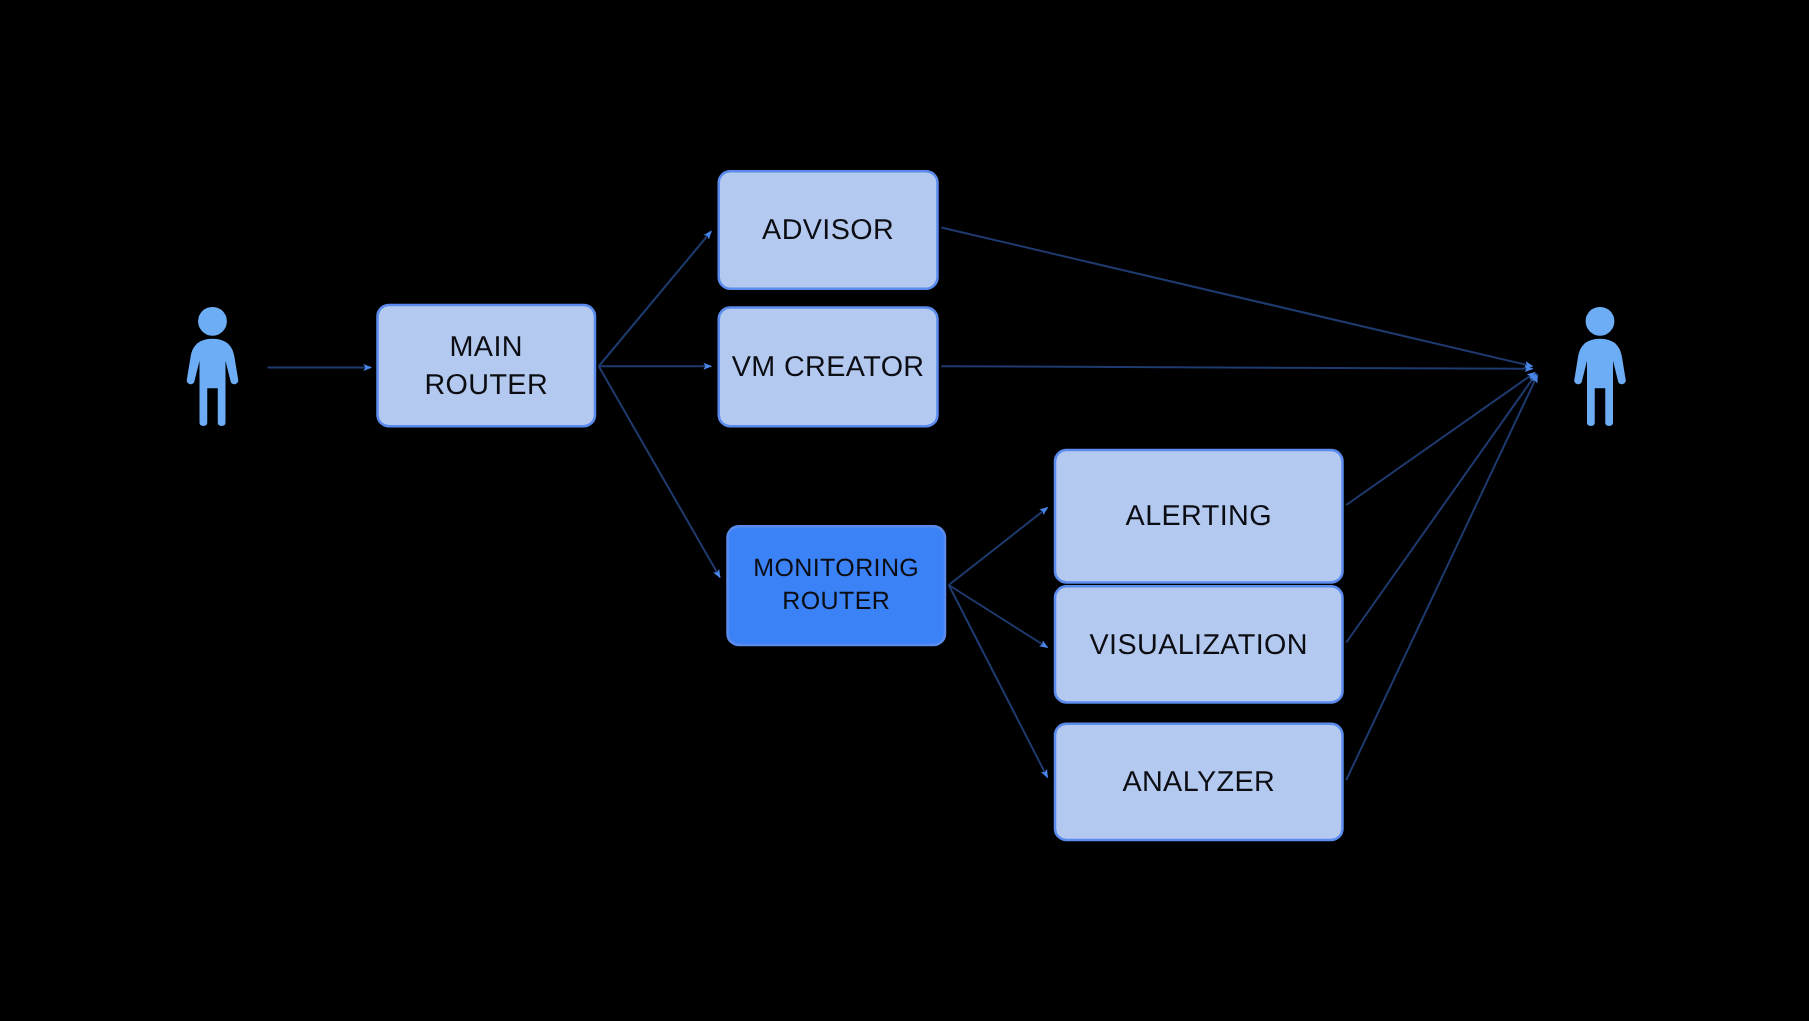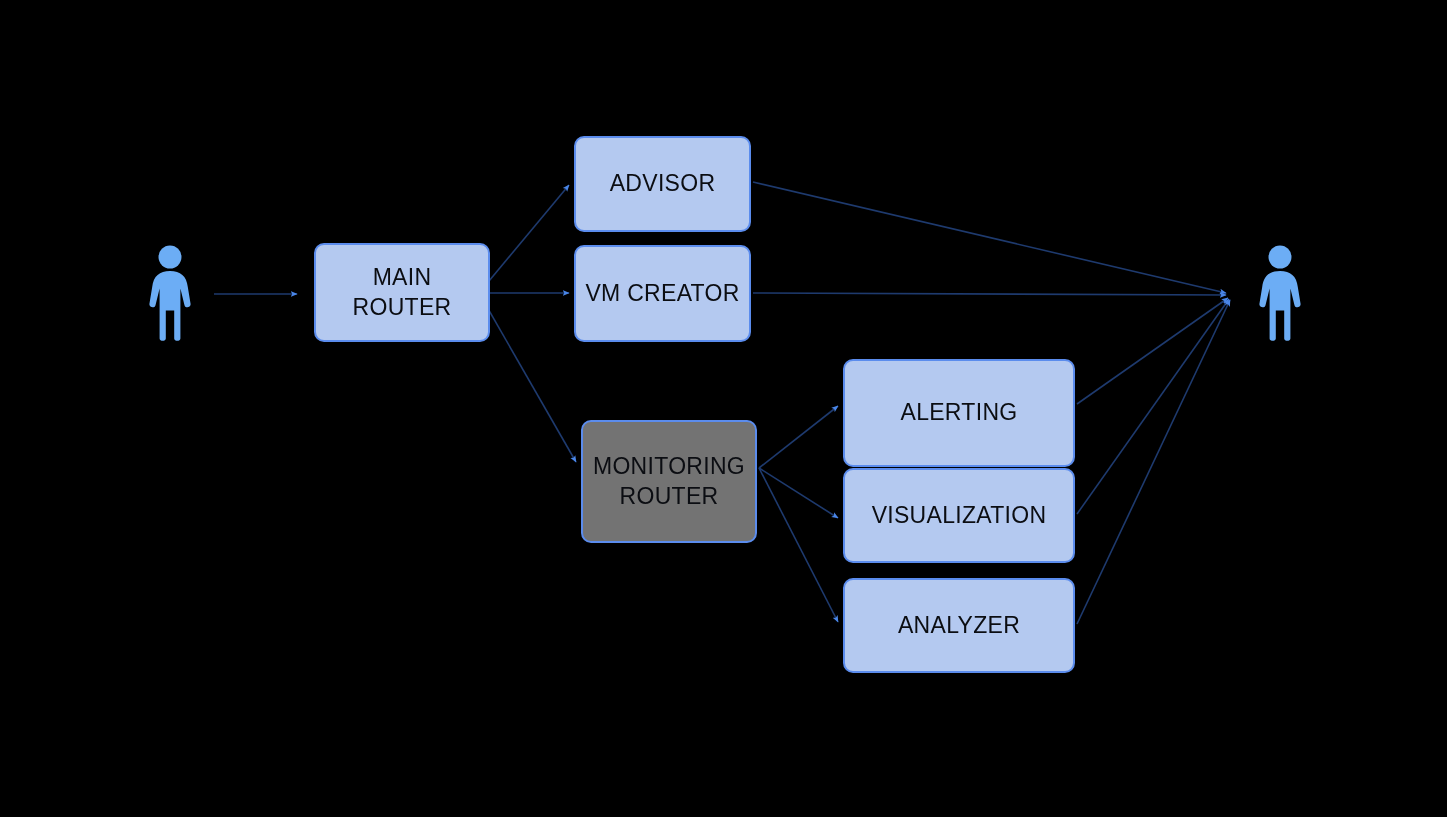--- a/index.html
+++ b/index.html
@@ -72,22 +72,22 @@
       <line x1="1077" y1="624" x2="1230" y2="300" stroke="#1e3a6e" stroke-width="1.6" marker-end="url(#arrowhead)"></line>
     </svg>
 <div class="actor" style="left: 146px; top: 245px; width: 48px; height: 96px;"><svg viewBox="0 0 48 96" width="48" height="96" xmlns="http://www.w3.org/2000/svg">
         <circle cx="24" cy="12" r="11.5" fill="#6cadf5"></circle>
         <path d="M24 26 C13.5 26 7.5 31 6.2 42 L3.4 59 C3.0 62.6 8.6 63.8 9.5 60.2 L13.6 43.5 L13.6 60 L13.6 93.4 C13.6 96.6 19.8 96.6 19.8 93.4 L19.8 65.5 L28.2 65.5 L28.2 93.4 C28.2 96.6 34.4 96.6 34.4 93.4 L34.4 60 L34.4 43.5 L38.5 60.2 C39.4 63.8 45.0 62.6 44.6 59 L41.8 42 C40.5 31 34.5 26 24 26 Z" fill="#6cadf5"></path>
       </svg></div>
     <div class="actor" style="left: 1256px; top: 245px; width: 48px; height: 96px;"><svg viewBox="0 0 48 96" width="48" height="96" xmlns="http://www.w3.org/2000/svg">
         <circle cx="24" cy="12" r="11.5" fill="#6cadf5"></circle>
         <path d="M24 26 C13.5 26 7.5 31 6.2 42 L3.4 59 C3.0 62.6 8.6 63.8 9.5 60.2 L13.6 43.5 L13.6 60 L13.6 93.4 C13.6 96.6 19.8 96.6 19.8 93.4 L19.8 65.5 L28.2 65.5 L28.2 93.4 C28.2 96.6 34.4 96.6 34.4 93.4 L34.4 60 L34.4 43.5 L38.5 60.2 C39.4 63.8 45.0 62.6 44.6 59 L41.8 42 C40.5 31 34.5 26 24 26 Z" fill="#6cadf5"></path>
       </svg></div>
-    <div class="node" style="left: 301px; top: 243px; width: 176px; height: 99px; font-size: 23px; background: rgb(180, 201, 240); border-color: rgb(91, 140, 237); color: rgb(11, 13, 18); margin-left: 13px;"><span>MAIN
+    <div class="node" style="left: 301px; top: 243px; width: 176px; height: 99px; font-size: 23px; background: rgb(180, 201, 240); border-color: rgb(91, 140, 237); color: rgb(11, 13, 18);"><span>MAIN
 ROUTER</span></div>
     <div class="node" style="left: 574px; top: 136px; width: 177px; height: 96px; font-size: 23px; background: rgb(180, 201, 240); border-color: rgb(91, 140, 237); color: rgb(11, 13, 18);"><span>ADVISOR</span></div>
     <div class="node" style="left: 574px; top: 245px; width: 177px; height: 97px; font-size: 23px; background: rgb(180, 201, 240); border-color: rgb(91, 140, 237); color: rgb(11, 13, 18);"><span>VM CREATOR</span></div>
-    <div class="node" style="left: 581px; top: 420px; width: 176px; height: 123px; font-size: 23px; background: #737373; border-color: rgb(91, 140, 237); color: rgb(11, 13, 18);"><span>MONITORING
+    <div class="node" style="left: 581px; top: 420px; width: 176px; height: 97px; font-size: 20px; background: #3b82f6; border-color: rgb(91, 140, 237); color: rgb(11, 13, 18);"><span>MONITORING
 ROUTER</span></div>
     <div class="node" style="left: 843px; top: 359px; width: 232px; height: 108px; font-size: 23px; background: rgb(180, 201, 240); border-color: rgb(91, 140, 237); color: rgb(11, 13, 18);"><span>ALERTING</span></div>
     <div class="node" style="left: 843px; top: 468px; width: 232px; height: 95px; font-size: 23px; background: rgb(180, 201, 240); border-color: rgb(91, 140, 237); color: rgb(11, 13, 18);"><span>VISUALIZATION</span></div>
     <div class="node" style="left: 843px; top: 578px; width: 232px; height: 95px; font-size: 23px; background: rgb(180, 201, 240); border-color: rgb(91, 140, 237); color: rgb(11, 13, 18);"><span>ANALYZER</span></div>
   </div>
 
 </body></html>

